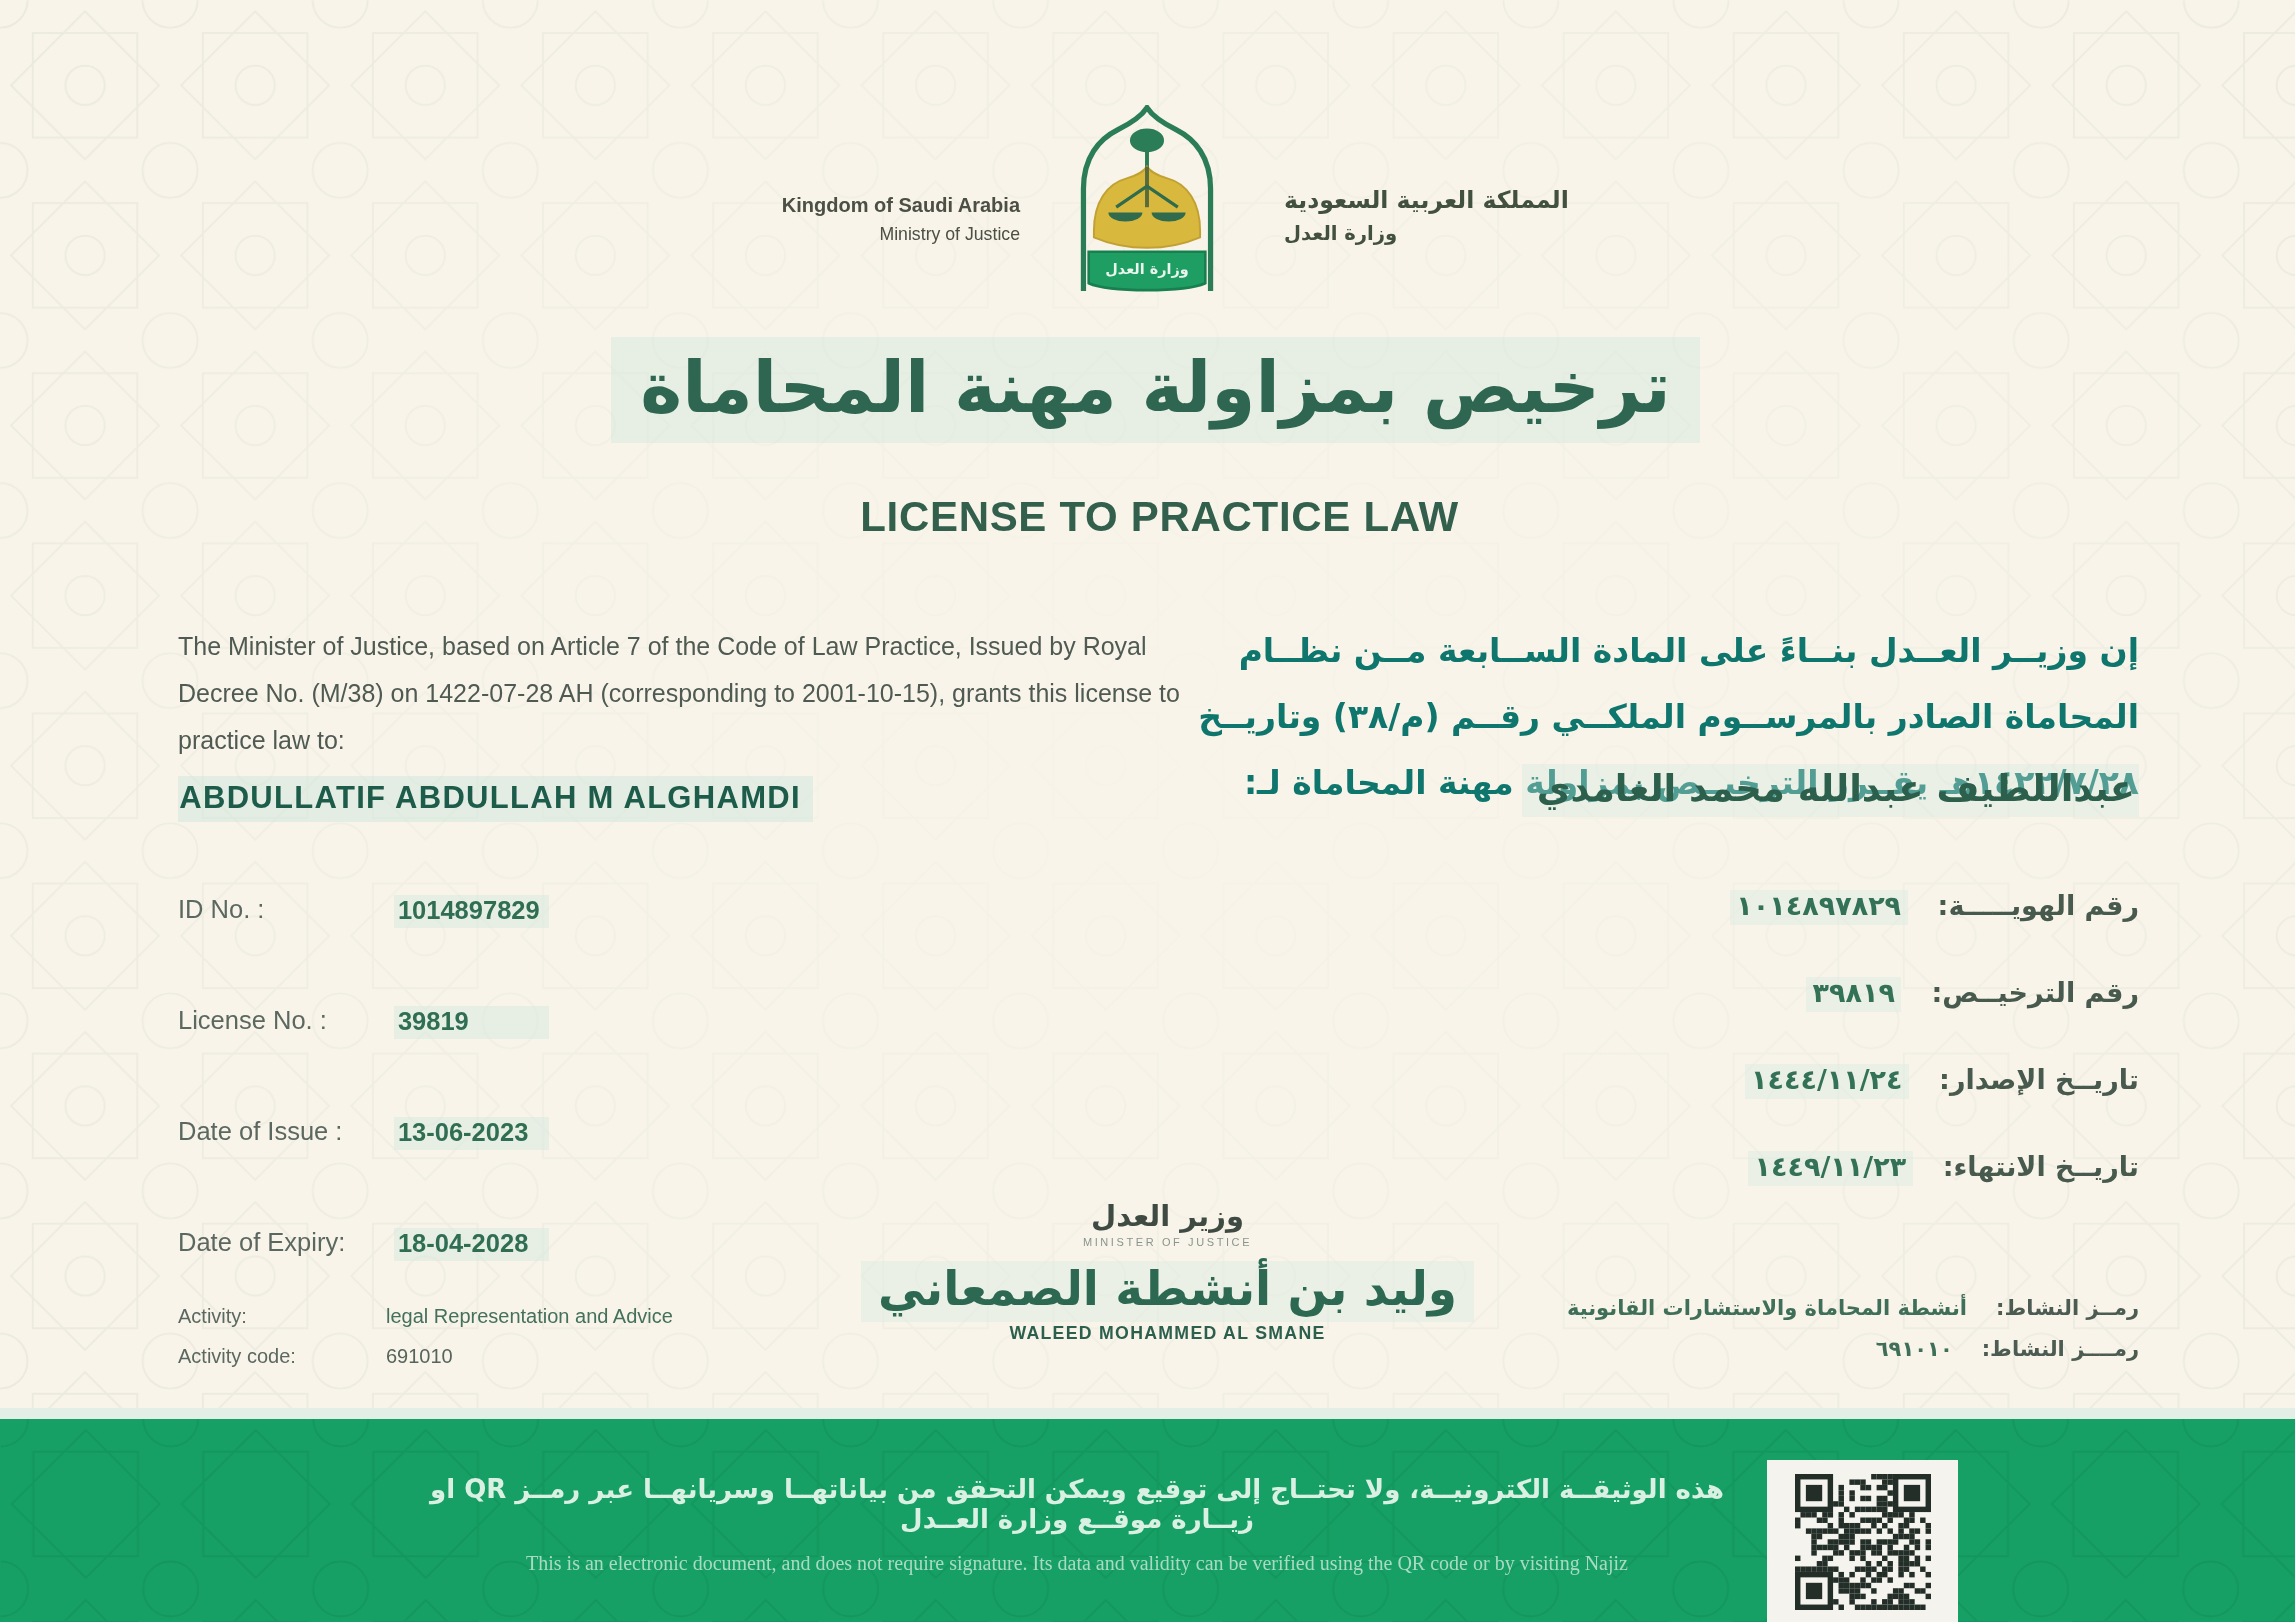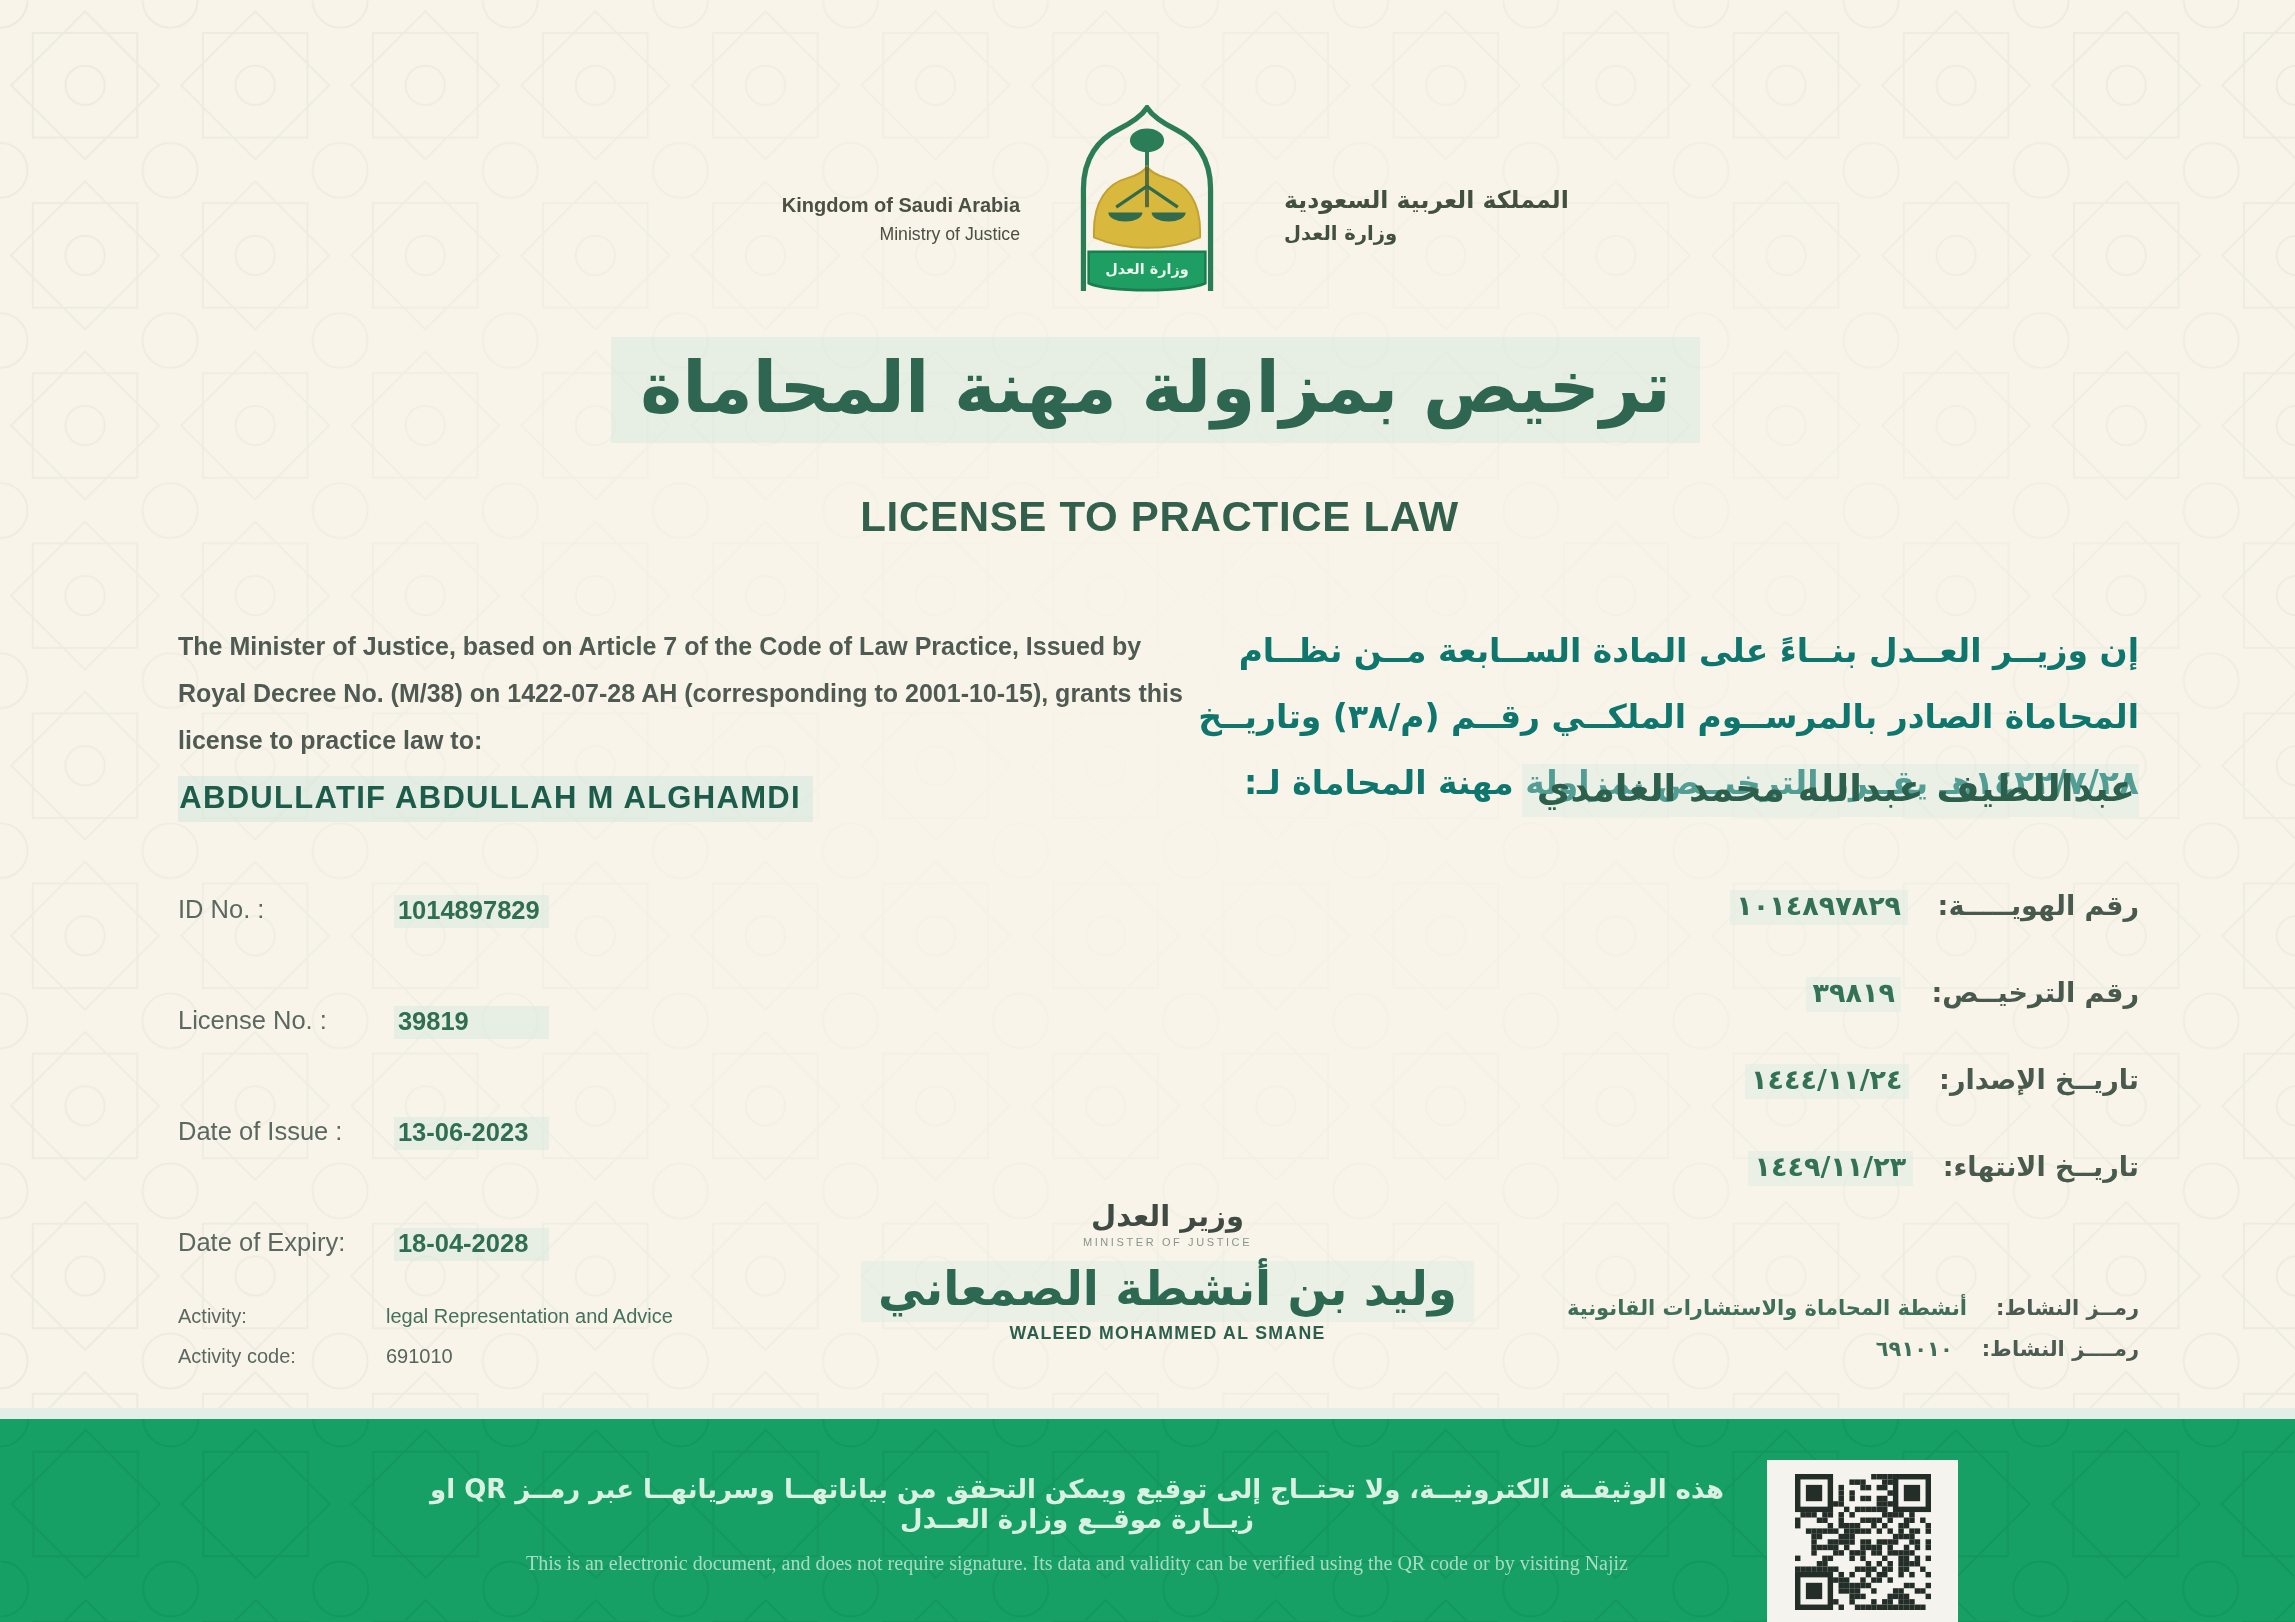--- a/index.html
+++ b/index.html
@@ -26,21 +26,21 @@
 
   
   .title-ar { position:absolute; top:346px; left:8px; width:100%; text-align:center;
     font-size:71px; font-weight:bold; color:#2e6651; }
   .title-ar span { background:rgba(213,232,222,.5); padding:9.2px 29px 14.4px; }
   .title-en { position:absolute; top:493px; left:0; width:100%; text-align:center;
     font-size:42px; font-weight:bold; letter-spacing:0.7px; color:#33604d;padding-left:24px; }
 
   
   .intro-en { position:absolute; top:623px; left:178px; width:1021px;
-    font-size:25px; line-height:1.88; color:#4f5a52;font-weight:bold; }
+    font-size:25px; line-height:1.88; color:#4f5a52; }
   .intro-ar { position:absolute; top:618px; right:156px; width:949px;
     font-size:33px; line-height:2.0; font-weight:bold; color:#0f766e; text-align:right; }
 
   
   .name-en { position:absolute; top:776px; left:178px; font-size:31px; font-weight:bold;
     letter-spacing:1.3px; color:#1d5c4a; background:rgba(210,232,221,.55); padding:3.9px 11.8px 6.5px 1.3px; }
   .name-ar { position:absolute; top:764px; right:156px; font-size:37px; font-weight:bold;
     color:#2c5f4c; background:rgba(210,232,221,.35); padding:2.6px 3.9px 7.9px 14.4px; }
 
   

